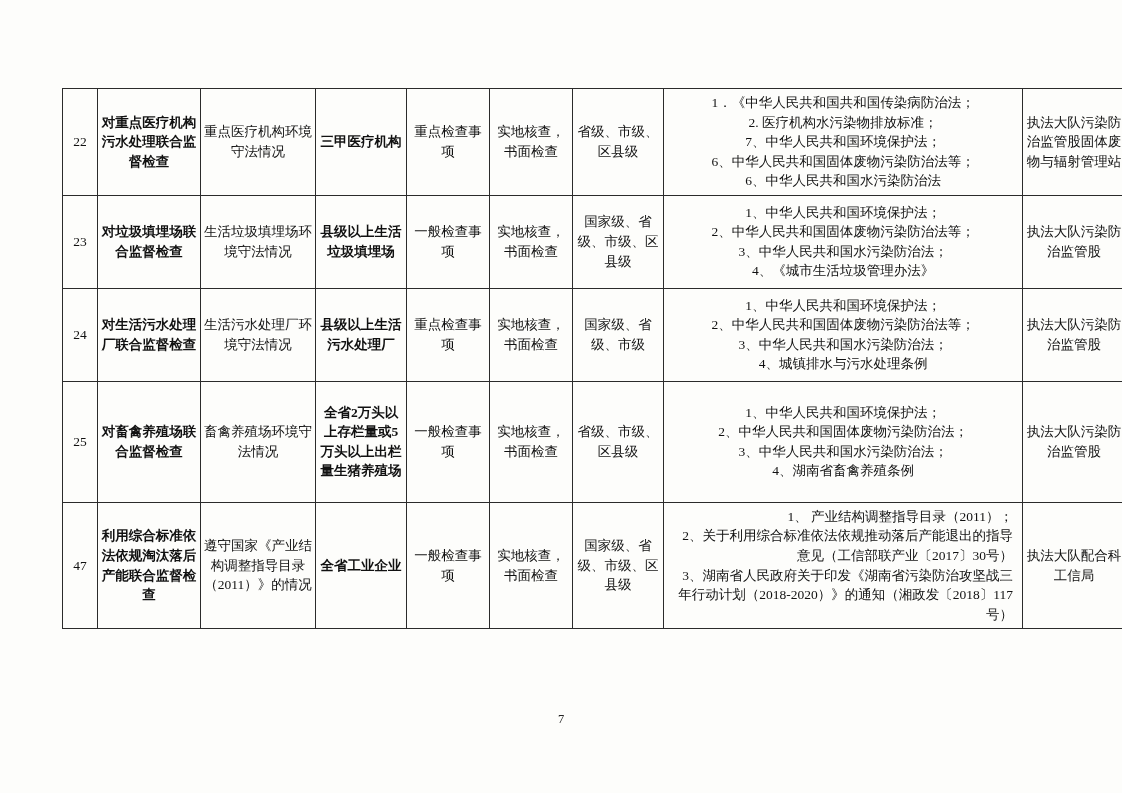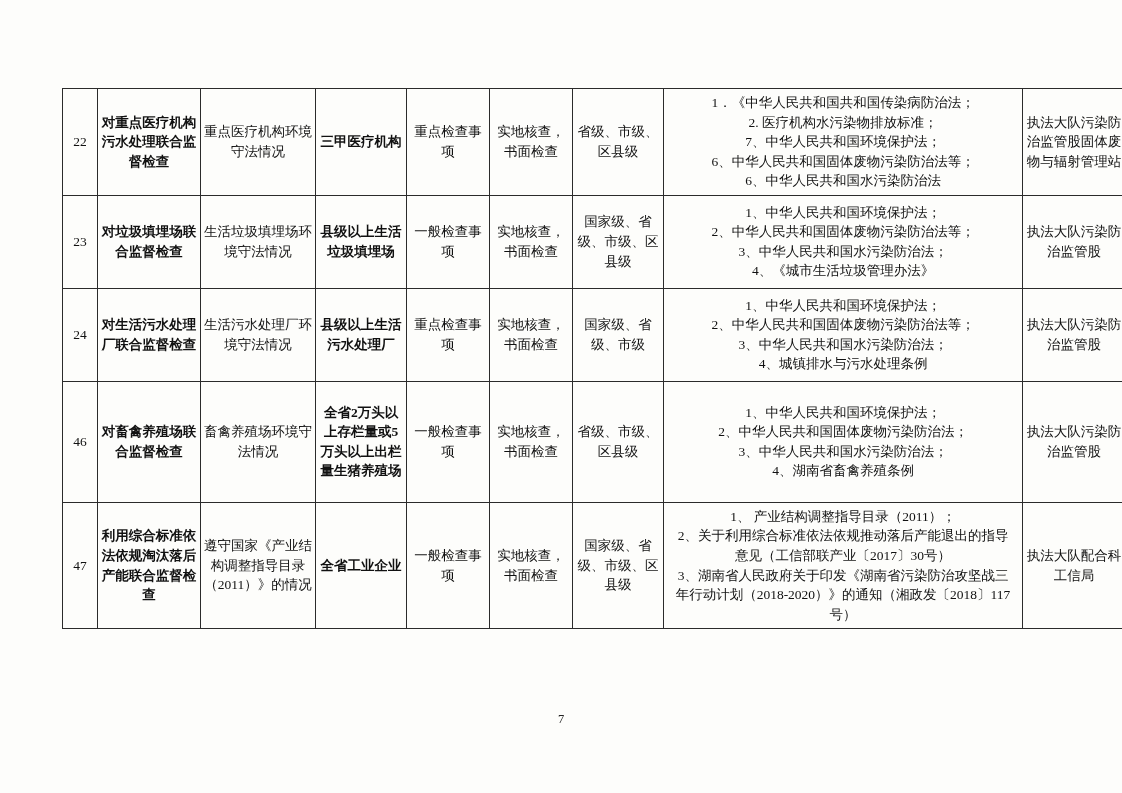--- a/index.html
+++ b/index.html
@@ -56,21 +56,21 @@
   td.col-g { width: 352px; }
   td.col-h { width: 96px; }
   td.col-g .legal-list {
     padding: 0 6px;
   }
   td.col-g .legal-list div {
     white-space: normal;
     word-break: break-all;
   }
   td.col-g.left-align .legal-list {
-    text-align: center;
+    text-align: right;
   }
   .page-number {
     position: absolute;
     left: 0;
     right: 0;
     top: 712px;
     text-align: center;
     font-size: 12.5px;
     color: #222;
     font-family: "Liberation Serif", "DejaVu Serif", serif;
@@ -141,21 +141,21 @@
                 <div>1、中华人民共和国环境保护法；</div>
                 <div>2、中华人民共和国固体废物污染防治法等；</div>
                 <div>3、中华人民共和国水污染防治法；</div>
                 <div>4、城镇排水与污水处理条例</div>
               </div>
           </td>
           <td class="col-h">执法大队污染防治监管股</td>
         </tr>
 
         <tr class="row-25">
-          <td class="col-index">46</td>
+          <td class="col-index">25</td>
           <td class="col-a">对畜禽养殖场联合监督检查</td>
           <td class="col-b">畜禽养殖场环境守法情况</td>
           <td class="col-c">全省2万头以上存栏量或5万头以上出栏量生猪养殖场</td>
           <td class="col-d">一般检查事项</td>
           <td class="col-e">实地核查，书面检查</td>
           <td class="col-f">省级、市级、区县级</td>
           <td class="col-g">
             <div class="legal-list">
                 <div>1、中华人民共和国环境保护法；</div>
                 <div>2、中华人民共和国固体废物污染防治法；</div>

